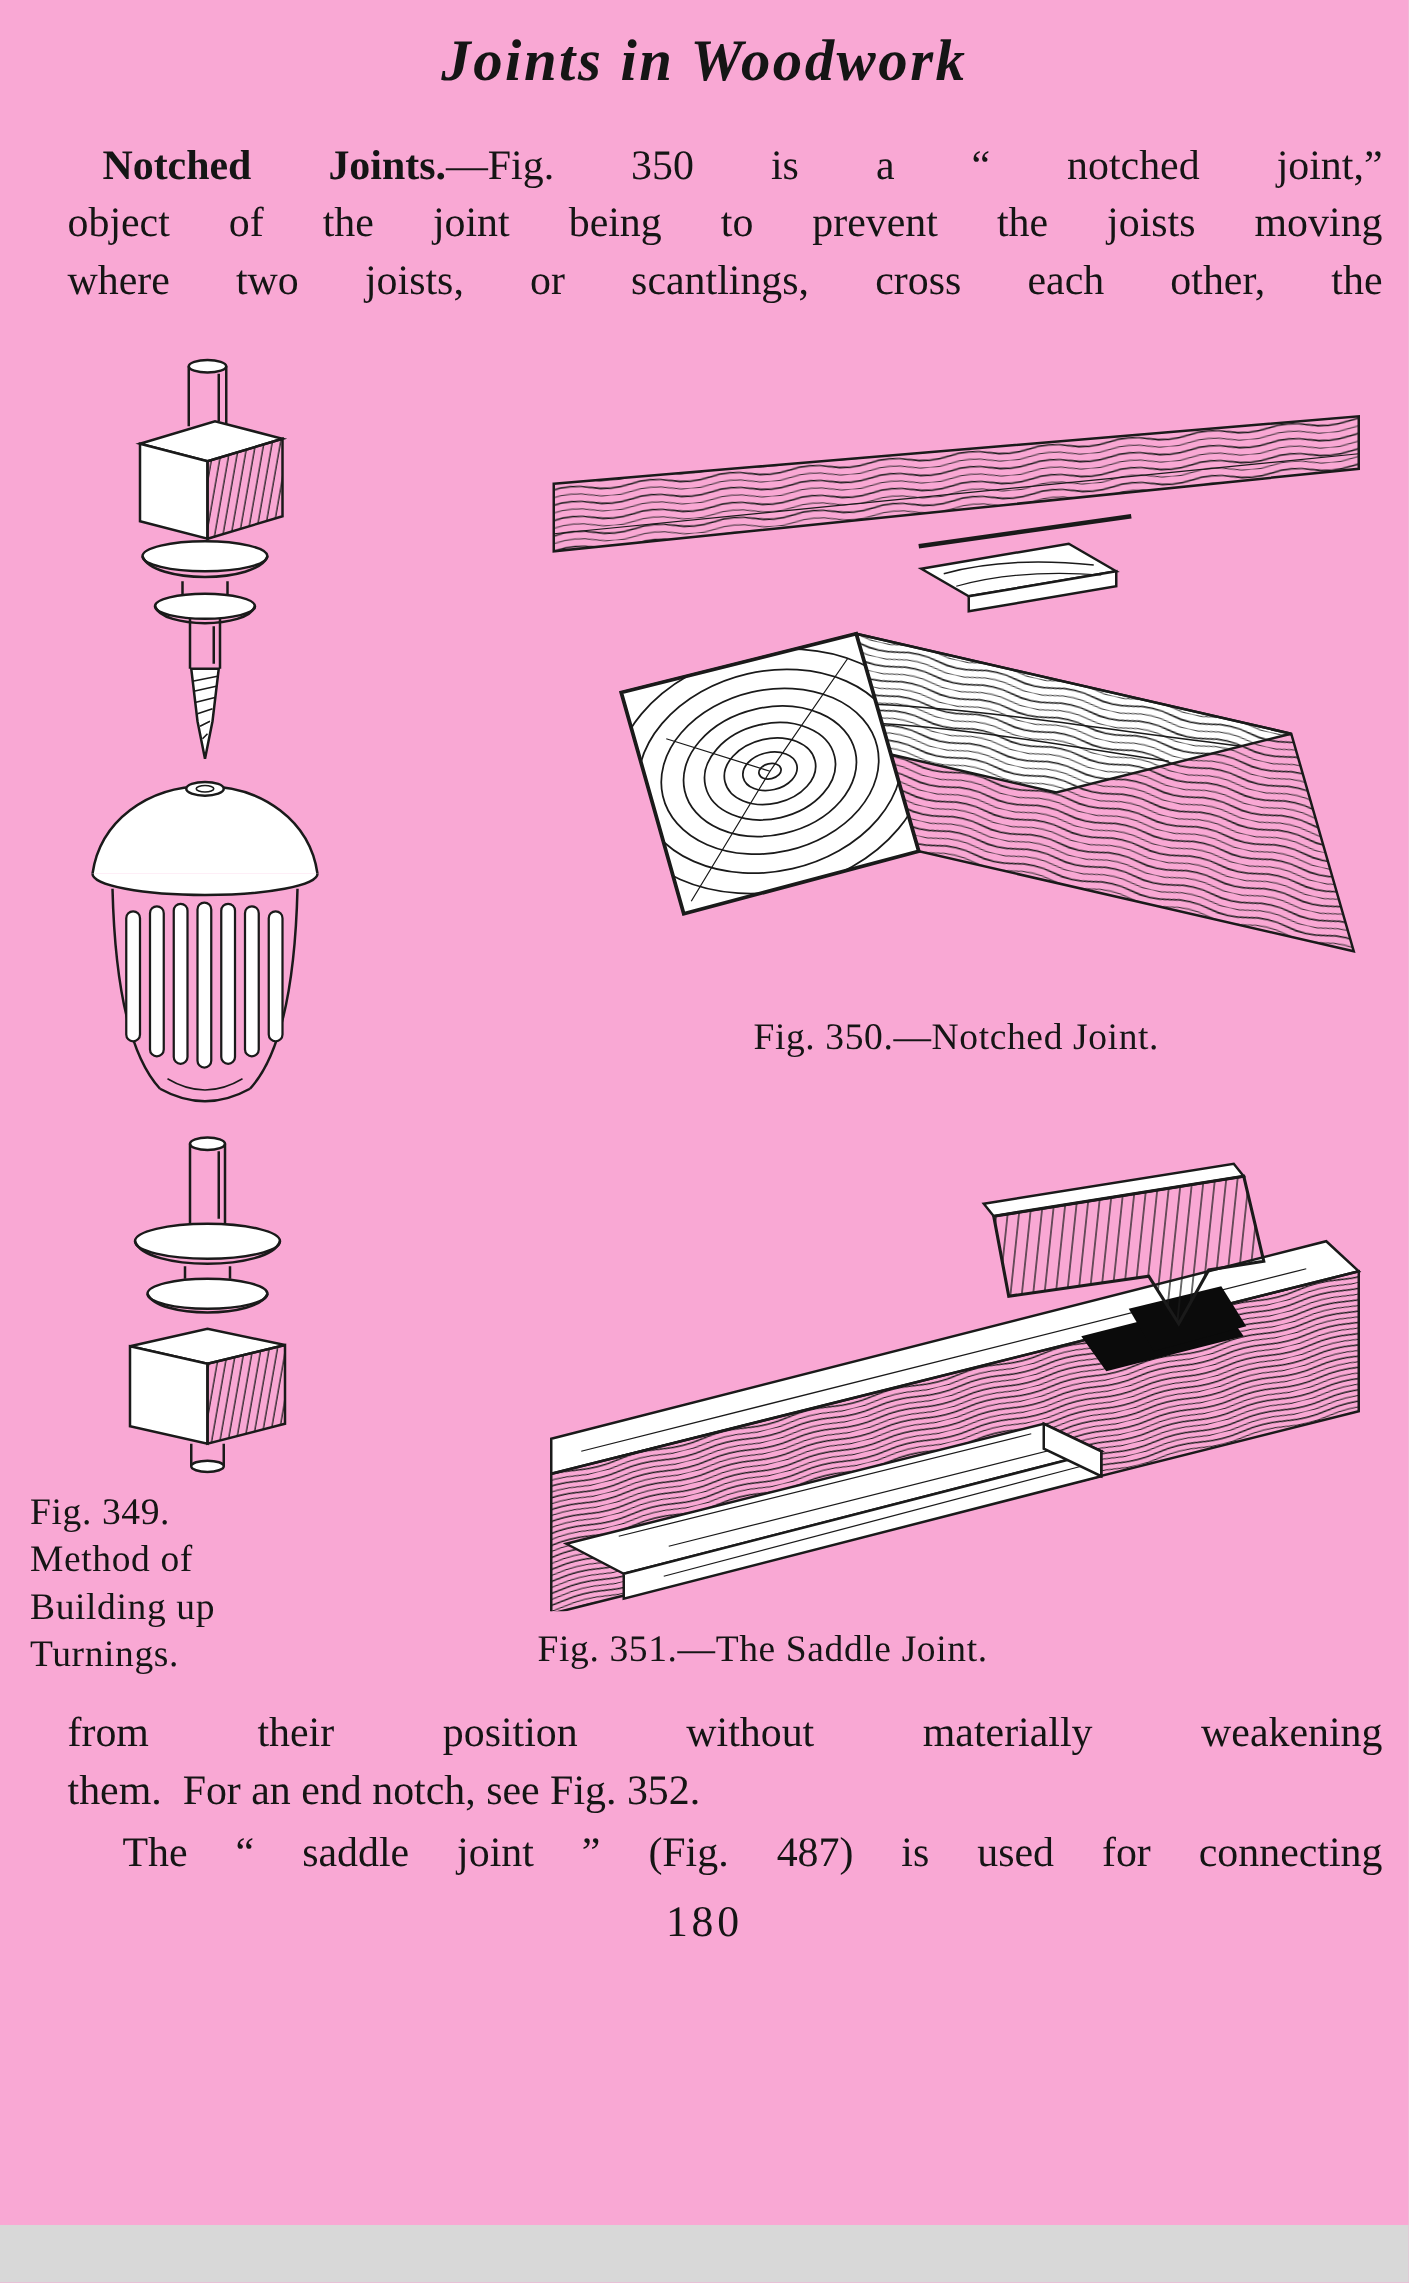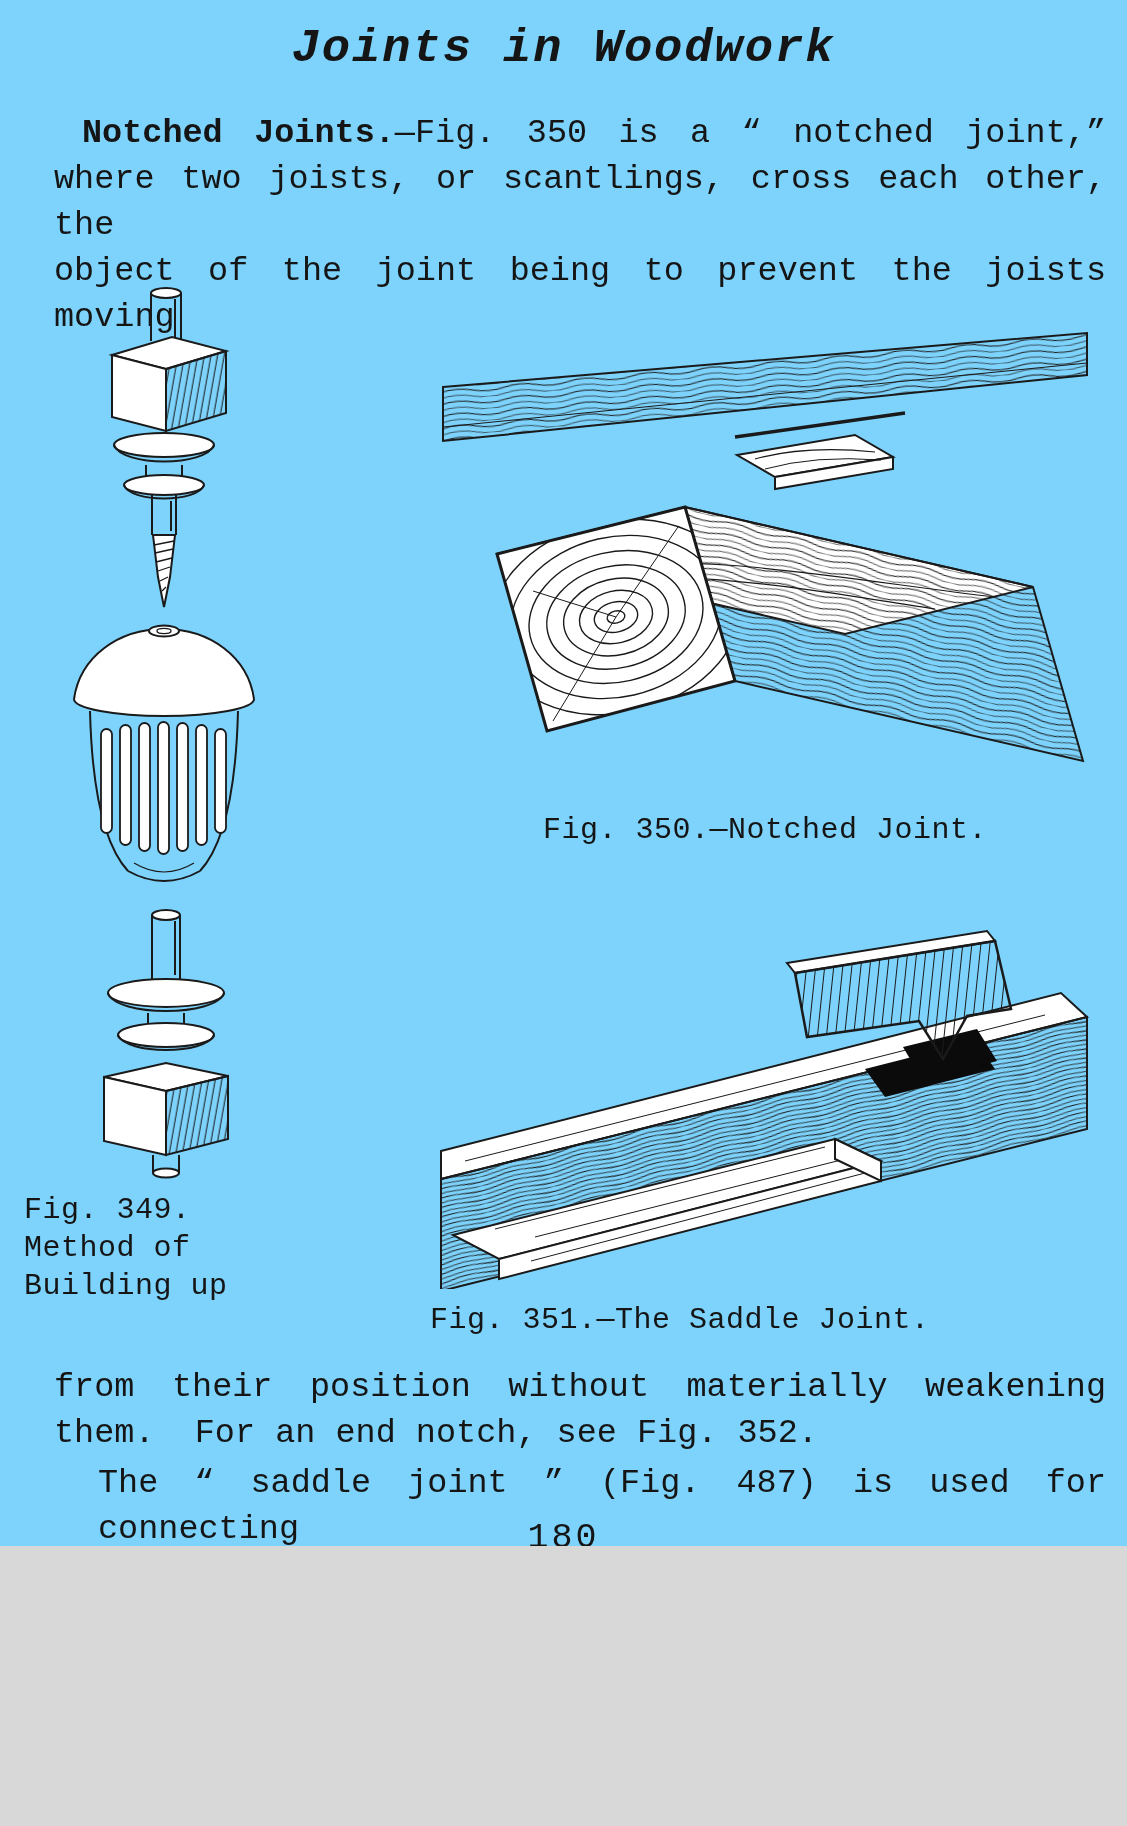--- a/index.html
+++ b/index.html
@@ -1,19 +1,19 @@
 <!DOCTYPE html>
 <html><head>
 <meta charset="utf-8">
 <style>
   *{box-sizing:border-box}
   html,body{margin:0;padding:0}
   body{background:#d8d8d8}
-  .page{position:relative;width:1127px;height:1546px;margin:0 auto;background:#7dd3fc;
-        color:#151515;font-family:Liberation Mono, monospace;overflow:hidden}
+  .page{position:relative;width:1127px;height:1780px;margin:0 auto;background:#f9a8d4;
+        color:#151515;font-family:Liberation Serif, serif;overflow:hidden}
   .title{position:absolute;top:22px;left:0;width:100%;margin:0;text-align:center;
          font-size:47px;line-height:1.15;font-style:italic;font-weight:bold;letter-spacing:2px}
   .para{position:absolute;left:54px;width:1052px;margin:0;font-size:33.5px}
   .pline{line-height:46px;text-align:justify;text-align-last:justify;white-space:pre-wrap}
   .pline.leftline{text-align:right;text-align-last:left}
   .ind28{padding-left:28px}
   .ind44{padding-left:44px}
   .p1{top:110px}
   .p2{top:1364px}
   .p3{top:1460px}
@@ -31,22 +31,22 @@
 </style>
 </head>
 <body>
 
 <div class="page">
 
   <h1 class="title">Joints in Woodwork</h1>
 
   <div class="para p1">
     <div class="pline ind28"><span class="lead">Notched Joints.</span><span>—Fig. 350 is a “ notched joint,”</span></div>
+    <div class="pline">object of the joint being to prevent the joists moving</div>
     <div class="pline">where two joists, or scantlings, cross each other, the</div>
-    <div class="pline">object of the joint being to prevent the joists moving</div>
   </div>
 
   <div class="figures">
 
     <figure class="fig349">
       <svg width="270" height="900" viewBox="0 0 270 900">
         <defs>
           <pattern id="f9hv" width="6.5" height="10" patternUnits="userSpaceOnUse" patternTransform="rotate(10)">
             <path d="M3 0 V10" stroke="#1a1a1a" stroke-width="1"></path>
           </pattern>
@@ -103,20 +103,21 @@
             <polygon points="136,812 198,797 198,860 136,876" fill="url(#f9hv)"></polygon>
             <path d="M123 876 V894 M149 876 V894"></path>
             <ellipse cx="136" cy="894" rx="13" ry="4.5" fill="#fff"></ellipse>
           </g>
         </g>
       </svg>
       <figcaption class="figcap">
         <span class="figcap-line">Fig. 349.</span>
         <span class="figcap-line">Method of</span>
         <span class="figcap-line">Building up</span>
+        <span class="figcap-line">Turnings.</span>
       </figcaption>
     </figure>
 
     <figure class="fig350">
       <svg width="660" height="470" viewBox="0 0 660 470">
         <defs>
           <pattern id="f0ga" width="64" height="12" patternUnits="userSpaceOnUse" patternTransform="rotate(-5)">
             <path d="M0 4 Q16 0 32 4 T64 4" fill="none" stroke="#1a1a1a" stroke-width="1.1"></path>
             <path d="M0 10 Q16 6 32 10 T64 10" fill="none" stroke="#1a1a1a" stroke-width="0.7"></path>
           </pattern>

